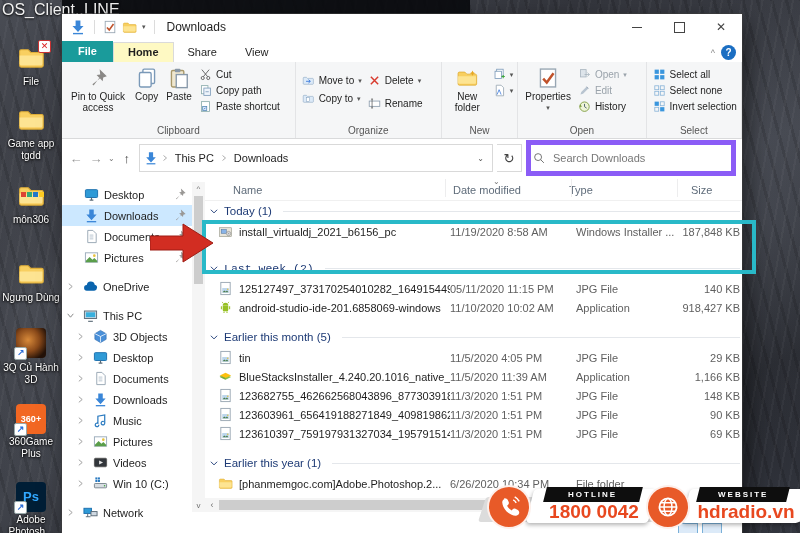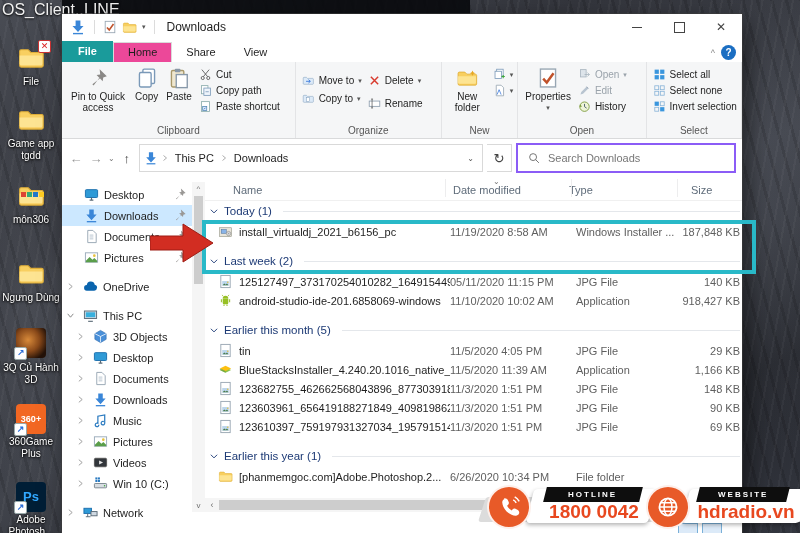--- a/index.html
+++ b/index.html
@@ -38,21 +38,21 @@
   .title{font-size:12px;margin-left:4px;}
   .wctl{position:absolute;right:0;top:0;height:26px;display:flex;}
   .wbtn{width:42px;height:26px;display:flex;align-items:center;justify-content:center;}
   .icn{display:inline-block;width:16px;height:16px;line-height:0;}
   .icn svg{width:100%;height:100%;}
 
   
   .tabsrow{height:22px;display:flex;align-items:flex-end;background:#fff;position:relative;}
   .tab{padding:3px 14px 4px;font-size:11px;cursor:default;}
   .tab.file{background:#1a9b9b;color:#fff;font-weight:bold;padding:4px 16px 5px;}
-  .tab.sel{background:#ec4899;border:1px solid #dadada;border-bottom:none;}
+  .tab.sel{background:#fef9c3;border:1px solid #dadada;border-bottom:none;font-weight:bold;}
   .tabsright{position:absolute;right:6px;bottom:2px;display:flex;align-items:center;gap:6px;}
   .helpq{width:15px;height:15px;border-radius:50%;background:#1b6ec2;color:#fff;font-size:10px;font-weight:bold;
          display:flex;align-items:center;justify-content:center;}
   .chevup{color:#888;font-size:9px;}
 
   
   .ribbon{height:76px;background:#f5f6f7;border-bottom:1px solid #d9dadb;display:flex;}
   .rgroup{position:relative;border-right:1px solid #e3e4e6;display:flex;flex-direction:column;}
   .rgbody{flex:1;display:flex;align-items:flex-start;padding:3px 2px 0 4px;gap:2px;}
   .rglabel{text-align:center;font-size:10px;color:#555;padding-bottom:2px;}
@@ -68,21 +68,21 @@
 
   
   .addr{height:38px;display:flex;align-items:center;background:#fff;padding:0 6px;gap:4px;}
   .navbtn{color:#999;font-size:13px;width:16px;text-align:center;}
   .navbtn.en{color:#3b3b3b;}
   .navsm{color:#777;font-size:8px;}
   .crumbbar{flex:1;height:26px;border:1px solid #d9d9d9;display:flex;align-items:center;padding:0 4px;gap:3px;min-width:0;}
   .crumb{padding:0 3px;}
   .crumbcaret{margin-left:auto;font-size:8px;color:#555;padding-right:4px;}
   .refresh{width:24px;height:26px;border:1px solid #d9d9d9;border-left:none;display:flex;align-items:center;justify-content:center;color:#444;font-size:13px;}
-  .search{width:196px;height:26px;border:2px solid #8b5cf6;display:flex;align-items:center;padding:0 10px;gap:6px;}
+  .search{width:196px;height:26px;border:5px solid #8b5cf6;display:flex;align-items:center;padding:0 2px;gap:6px;}
   .search input{border:none;outline:none;flex:1;font-size:11px;color:#333;font-family:inherit;min-width:0;}
   .search input::placeholder{color:#777;}
 
   
   .main{position:absolute;top:162px;bottom:0;left:0;right:0;display:flex;}
   .sidebar{width:130px;position:relative;padding-top:8px;box-sizing:border-box;}
   .srow{position:relative;height:21px;display:flex;align-items:center;}
   .srow.sel{background:#cce8ff;}
   .srow .icn{width:15px;height:15px;}
   .schev{position:absolute;width:9px;height:9px;color:#777;}
@@ -632,21 +632,21 @@
                   <rect x="3.4" y="5.8" width="5.4" height="4.2" fill="#8ab4e8" stroke="#4a6a92" stroke-width=".5"></rect>
                   <circle cx="11.3" cy="10.2" r="2.3" fill="#d8d8d8" stroke="#777" stroke-width=".5"></circle>
                   <circle cx="11.3" cy="10.2" r=".7" fill="#999"></circle>
                 </svg></span>
               <span>install_virtualdj_2021_b6156_pc</span>
             </div>
             <div class="c-date">11/19/2020 8:58 AM</div>
             <div class="c-type">Windows Installer ...</div>
             <div class="c-size">187,848 KB</div>
           </div>
-          <div class="fgroup-h" style="margin-top: 9px;">
+          <div class="fgroup-h" style="margin-top: 16px; font-family: Liberation Mono, monospace;">
             <span class="icn" style="width: 10px; height: 10px;"><svg viewBox="0 0 16 16">
                 <path d="M3 6l5 5 5-5" fill="none" stroke="#1d3a75" stroke-width="1.5"></path>
               </svg></span>
             <span class="glabel">Last week (2)</span>
             <span class="gline"></span>
           </div>
           <div class="frow">
             <div class="c-name">
               <span class="icn" style="width: 15px; height: 15px;"><svg viewBox="0 0 16 16">
                   <rect x="3" y="1.5" width="10" height="13" fill="#fff" stroke="#9aa7b3"></rect>

